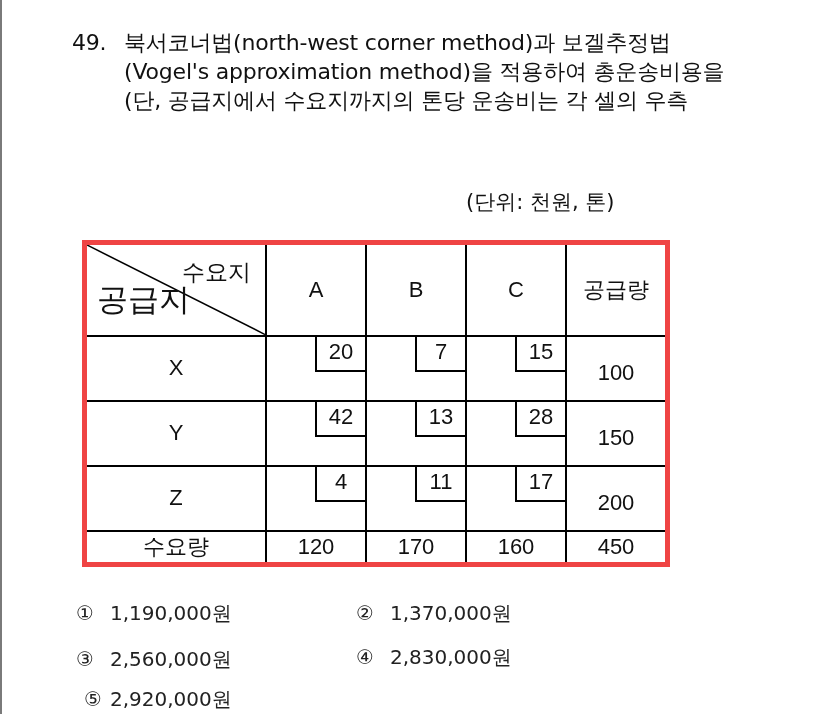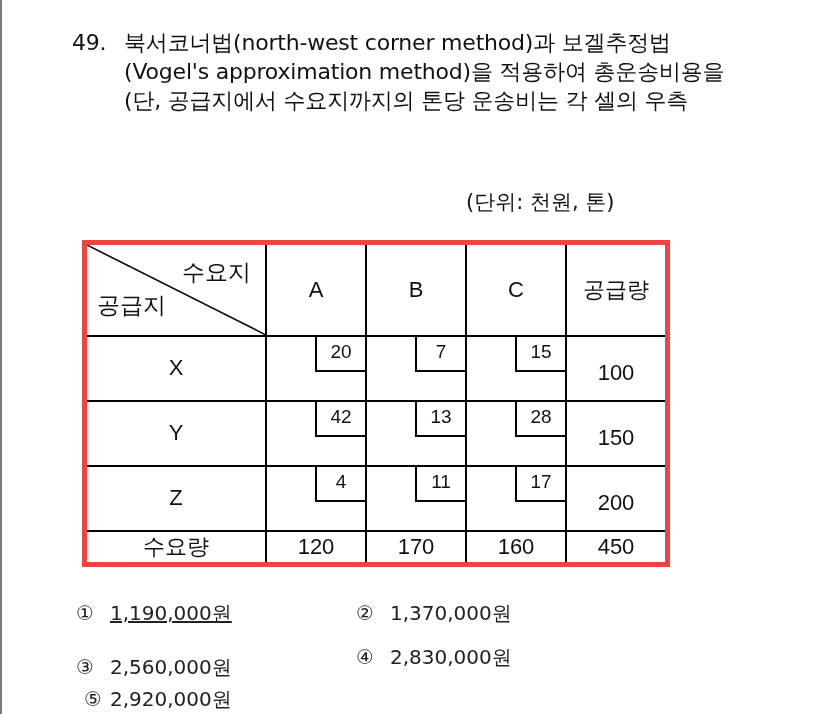--- a/index.html
+++ b/index.html
@@ -36,26 +36,26 @@
   }
   .col0 { width: 178px; }
   .colx { width: 98px; }
   .row-h { height: 93px; }
   .row-d { height: 65px; }
   .row-t { height: 34px; }
   .diag {
     position: absolute; left: 0; top: 0; width: 100%; height: 100%;
   }
   .diag-top { position: absolute; right: 14px; top: 12px; font-size: 23px; }
-  .diag-bot { position: absolute; left: 10px; bottom: 14px; font-size: 23px; }
+  .diag-bot { position: absolute; left: 10px; bottom: 14px; font-size: 31px; }
   .cost-box {
     position: absolute; right: 0; top: 0;
     width: 48px; height: 33px;
     border-left: 2px solid #000; border-bottom: 2px solid #000;
-    font-size: 19px; line-height: 30px; text-align: center;
+    font-size: 22px; line-height: 30px; text-align: center;
   }
   .supply-val { padding-top: 10px; display: inline-block; }
   .choices {
     position: absolute; left: 76px; top: 600px;
     font-size: 20px; color: #222;
   }
   .choice {
     position: absolute; white-space: nowrap;
   }
   .choice .circ { display: inline-block; width: 34px; }
@@ -141,27 +141,27 @@
     <td>수요량</td>
     <td>120</td>
     <td>170</td>
     <td>160</td>
     <td>450</td>
   </tr>
 </tbody>
   </table>
 
 <div class="choices">
-  <div class="choice" style="left:0; top:0;text-decoration:underline;">
+  <div class="choice" style="left:0; top:0;">
     <span class="circ">①</span><span>1,190,000원</span>
   </div>
   <div class="choice" style="left:280px; top:0;">
     <span class="circ">②</span><span>1,370,000원</span>
   </div>
-  <div class="choice" style="left:0; top:54px;">
+  <div class="choice" style="left:0; top:46px;">
     <span class="circ">③</span><span>2,560,000원</span>
   </div>
   <div class="choice" style="left:280px; top:44px;">
     <span class="circ">④</span><span>2,830,000원</span>
   </div>
   <div class="choice" style="left:0; top:86px;text-align:center;">
     <span class="circ">⑤</span><span>2,920,000원</span>
   </div>
 </div>
 

